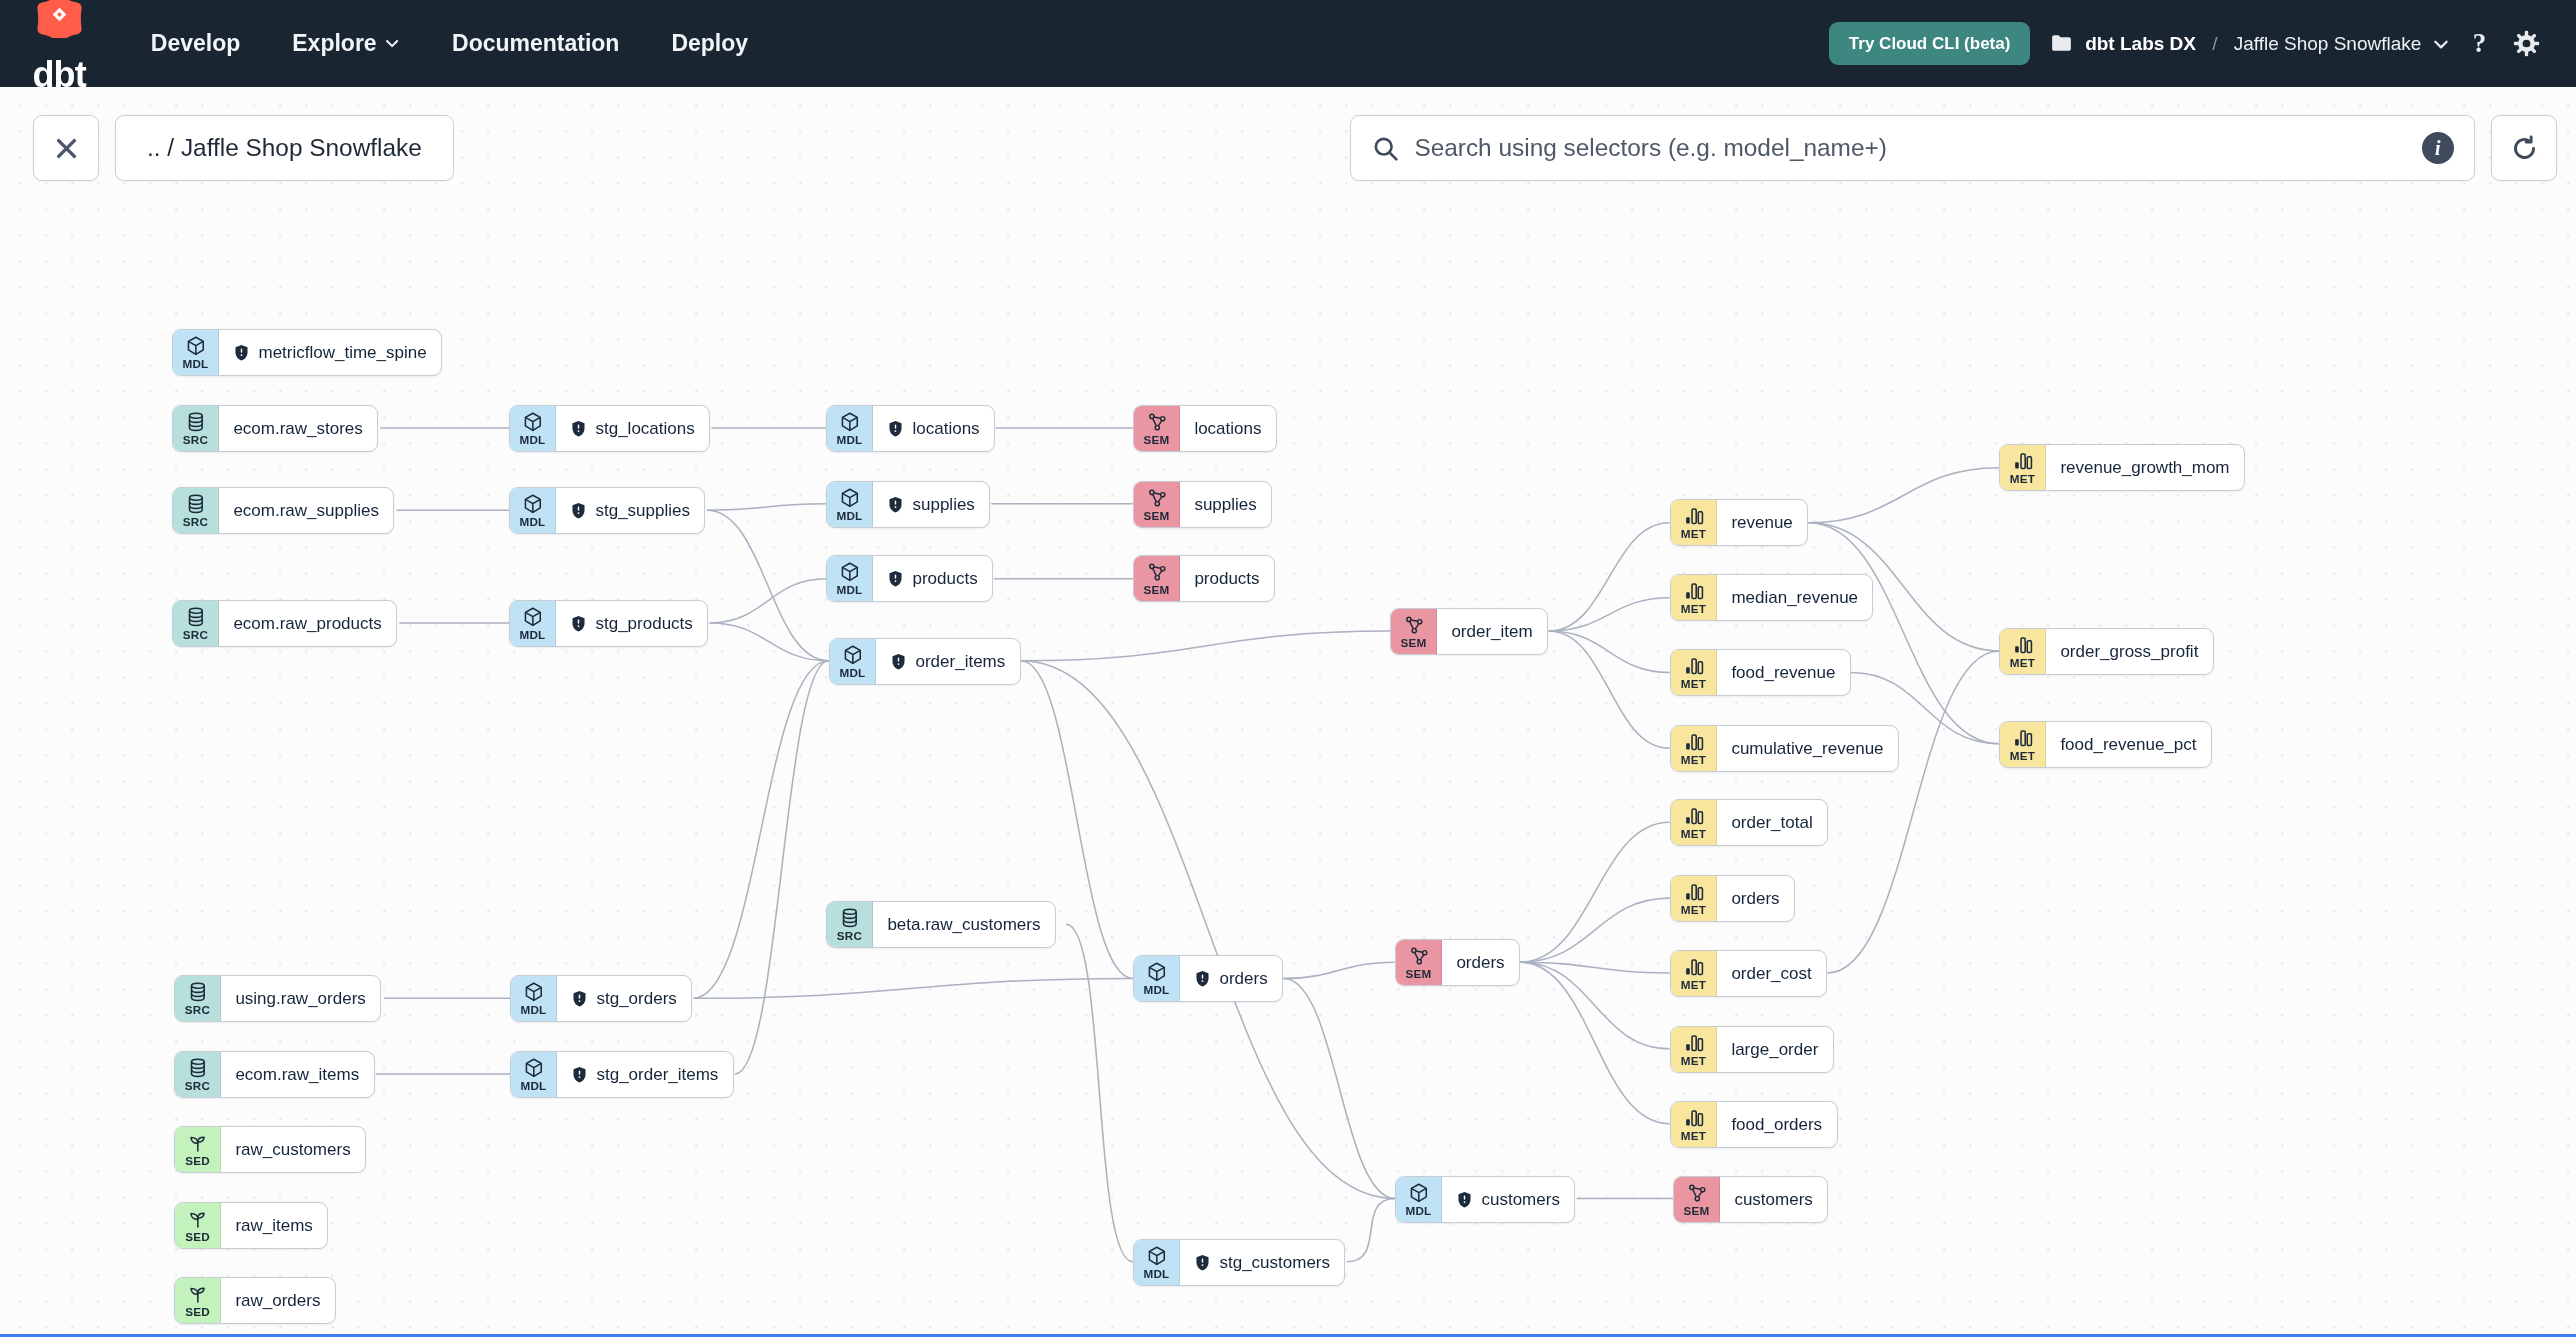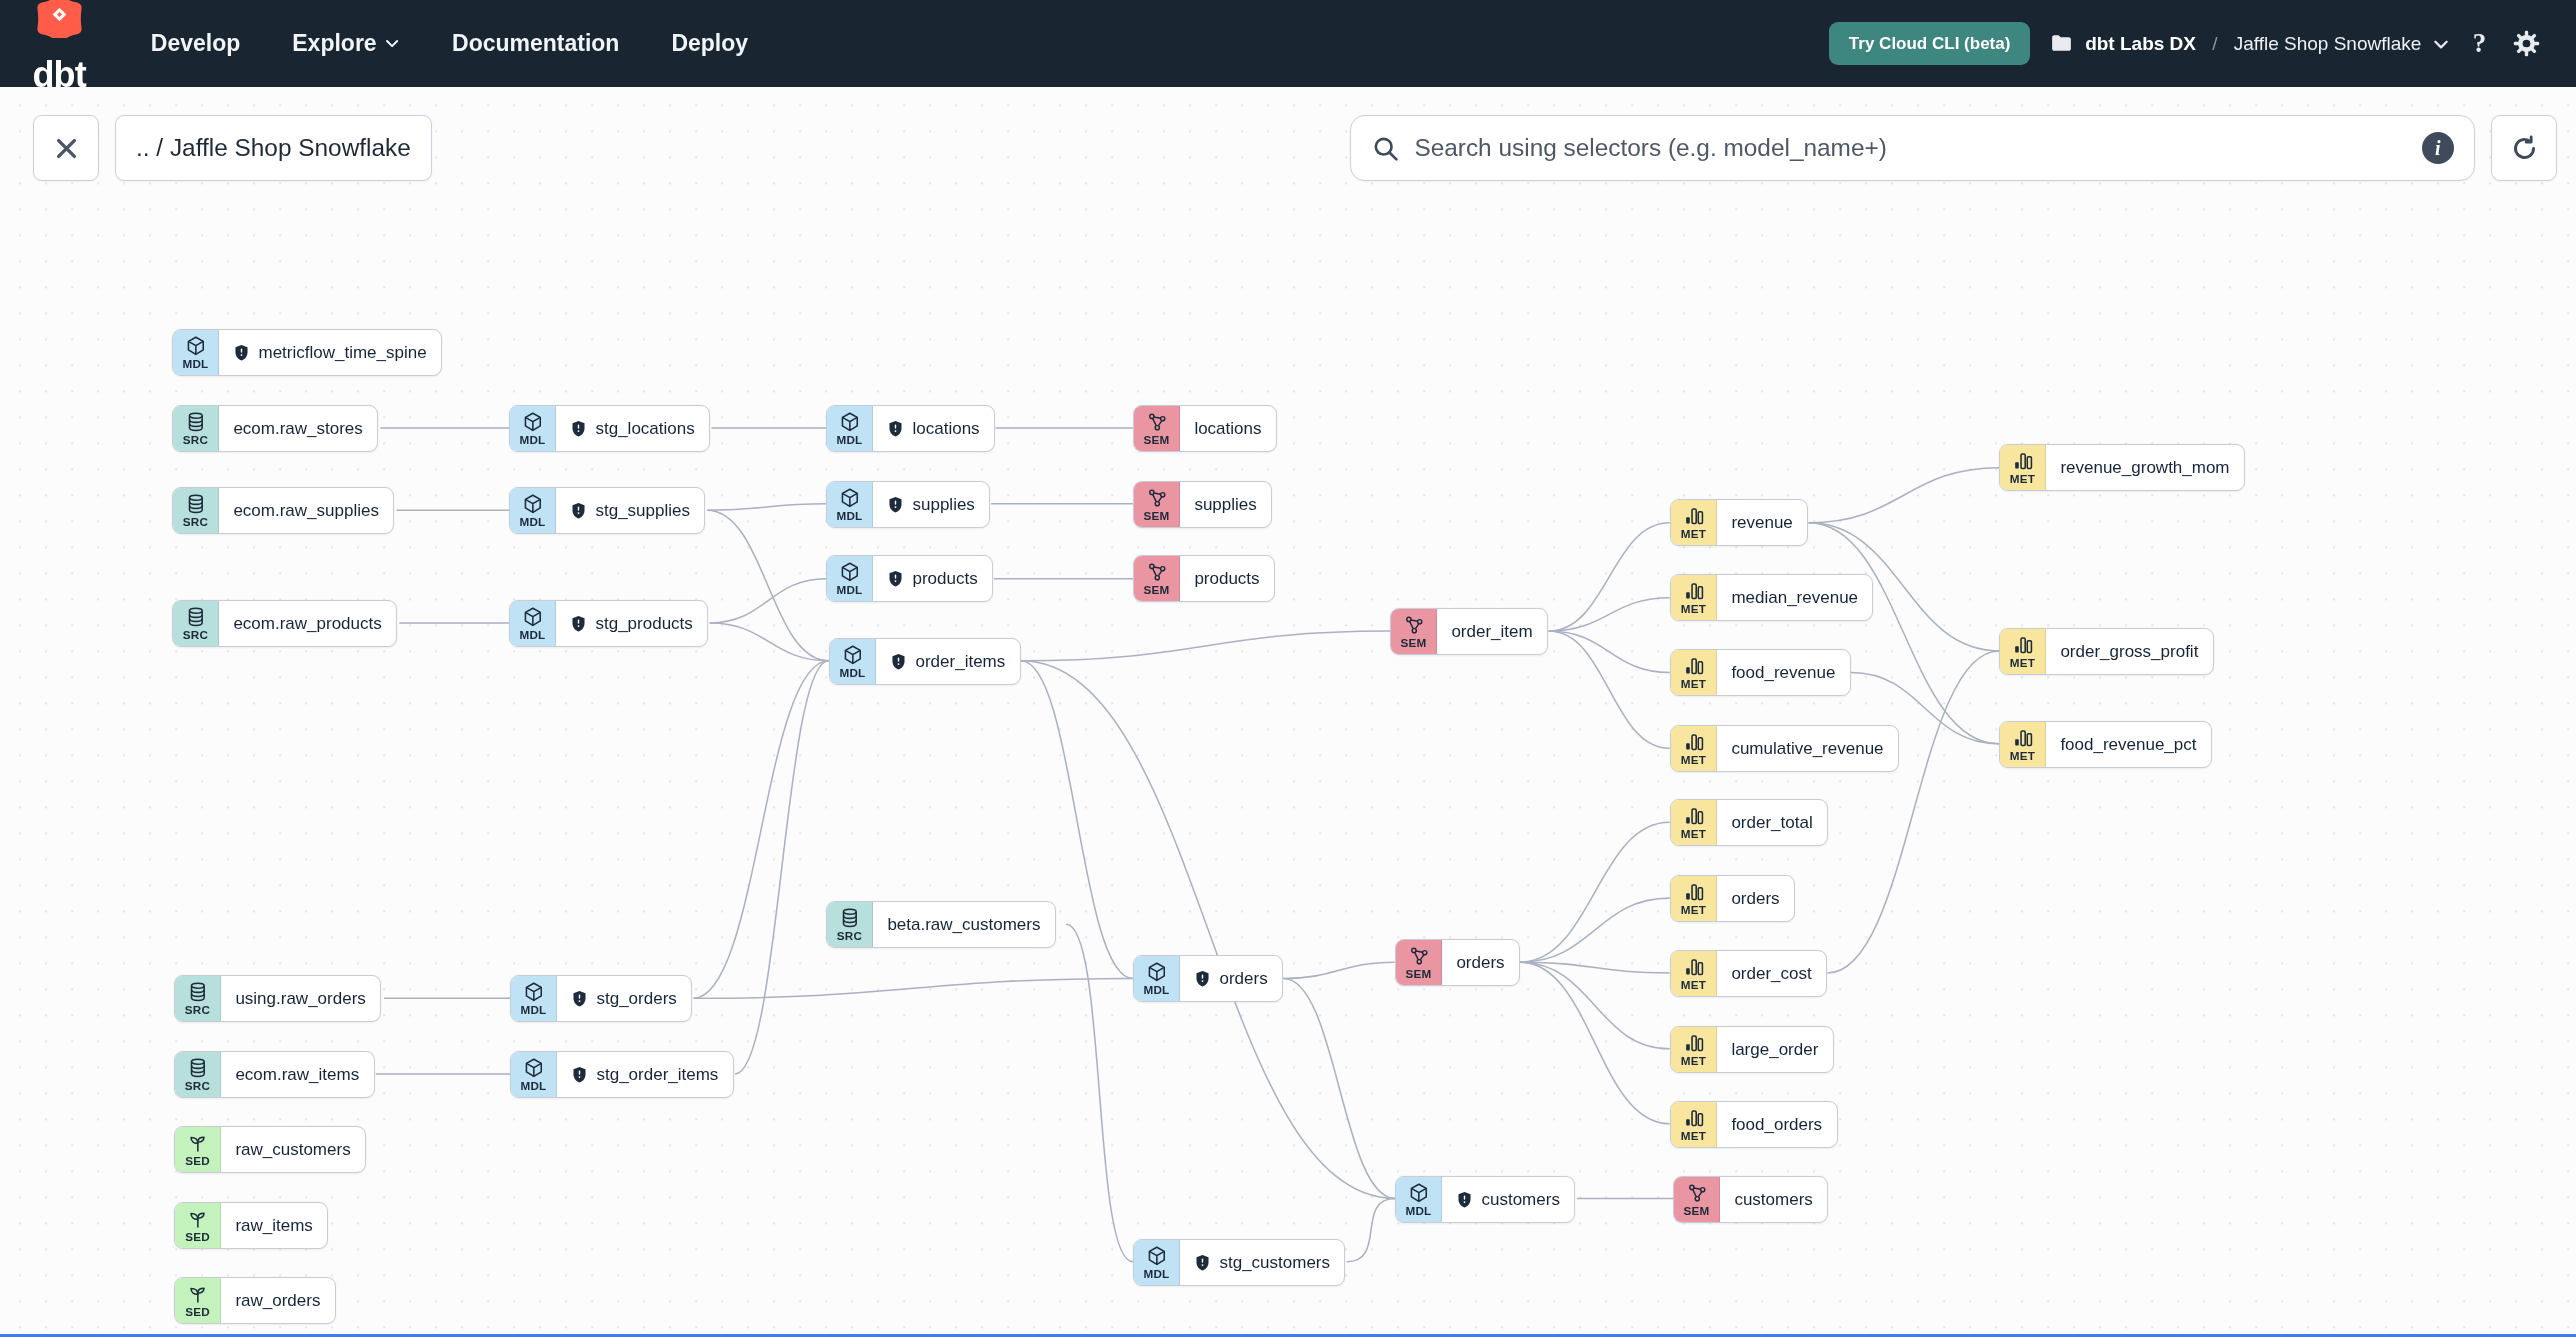--- a/index.html
+++ b/index.html
@@ -25,22 +25,22 @@
 
   
   #canvas { position:absolute; left:0; top:87px; width:2576px; height:1246px; background:#fcfcfd;
             background-image:radial-gradient(circle,#e2e4ec 1.4px,transparent 1.4px);
             background-size:26px 26px; background-position:7.2px 5.4px; }
 
   
   .tb { position:absolute; background:#fff; border:1.4px solid #ccd1d9; border-radius:9px;
         box-shadow:0 0.9px 1.8px rgba(20,30,50,.05); display:flex; align-items:center; }
   #close-btn { left:33px; top:28px; width:66px; height:66px; justify-content:center; cursor:pointer; }
-  #crumb { left:115px; top:28px; height:66px; padding:0 20px; font-size:24.4px; color:#1f2a37; }
-  #searchbar { left:1350px; top:28px; width:1125px; height:66px; padding:0 20px; gap:14.4px;border-radius:15px; }
+  #crumb { left:115px; top:28px; height:66px; padding:0 31px; font-size:24.4px; color:#1f2a37; }
+  #searchbar { left:1350px; top:28px; width:1125px; height:66px; padding:0 20px; gap:14.4px; }
   #searchbar input { flex:1; border:none; outline:none; font-size:24.4px; color:#2a3442; font-family:inherit; background:transparent; }
   #searchbar input::placeholder { color:#4e5866; opacity:1; }
   .info-dot { width:32.5px; height:32.5px; border-radius:50%; background:#3f4b5c; color:#fff; display:flex;
               align-items:center; justify-content:center; font-size:20px; font-weight:700;
               font-family:"Liberation Serif",serif; font-style:italic; cursor:pointer; }
   #refresh-btn { left:2491px; top:28px; width:66px; height:66px; justify-content:center; cursor:pointer; }
 
   
   #edges { position:absolute; left:0; top:0; width:2576px; height:1246px; }
   #edges path { stroke:#aab1c0; stroke-width:1.7; fill:none; }

